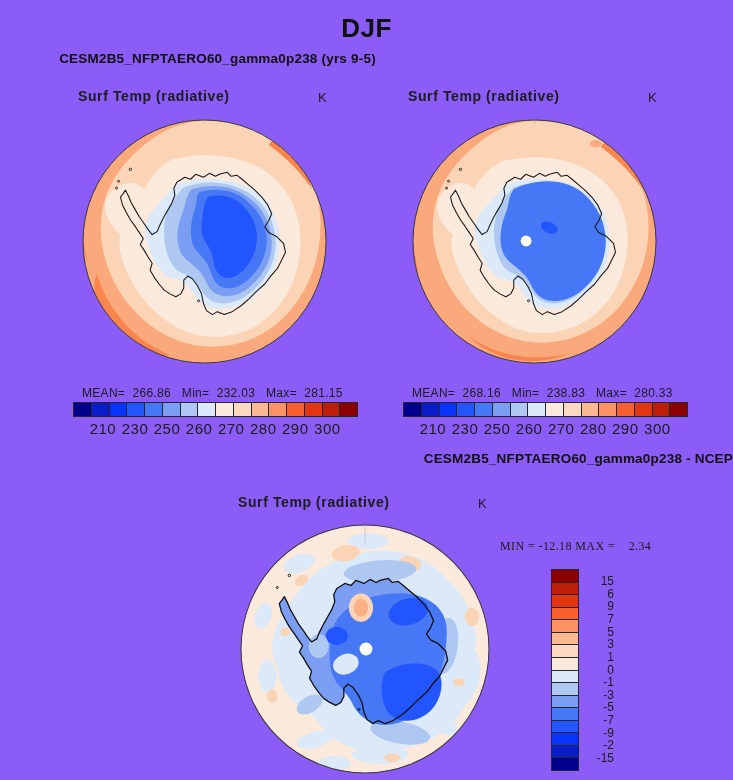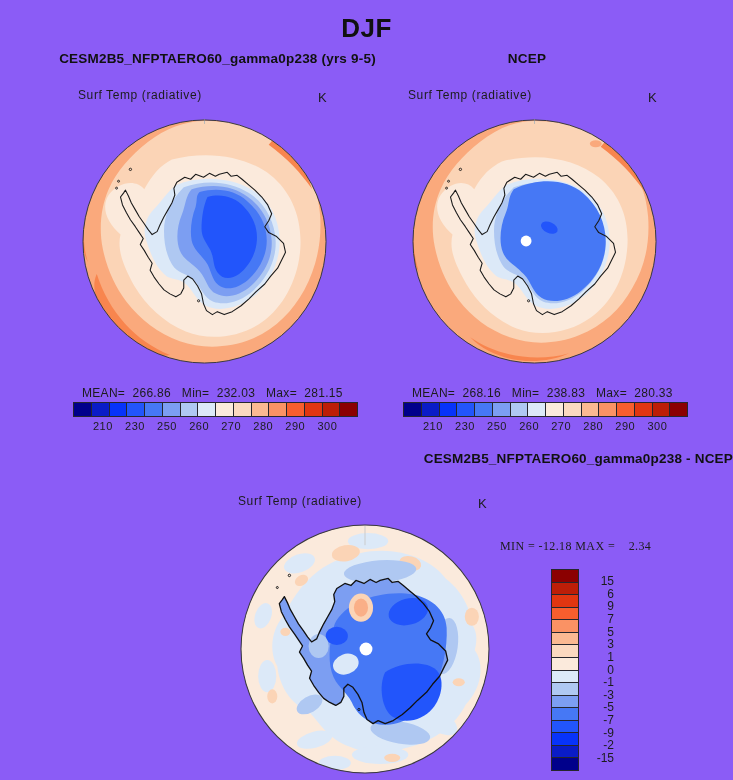--- a/index.html
+++ b/index.html
@@ -3,46 +3,45 @@
 <meta charset="utf-8">
 <style>
   html,body{margin:0;padding:0;background:#ffffff;}
   #fig{position:relative;width:733px;height:780px;background:#8b5cf6;
        font-family:"Liberation Sans",sans-serif;color:#111;overflow:hidden;}
   .abs{position:absolute;}
   .djf{left:0;top:13px;width:733px;text-align:center;font-size:26px;font-weight:bold;letter-spacing:0.5px;}
   .ptitle{top:51px;font-size:13.5px;font-weight:bold;text-align:center;letter-spacing:0.2px;}
   .ptitle.l{left:45px;width:345px;}
   .ptitle.r{left:412px;width:230px;}
-  .subtitle{font-size:12px;color:#1c1c1c;letter-spacing:0.6px;white-space:nowrap;}
+  .subtitle{font-size:14px;color:#1c1c1c;letter-spacing:0.6px;white-space:nowrap;font-weight:bold;}
   .units{font-size:13px;color:#1c1c1c;}
   .stats{font-size:12px;color:#1c1c1c;white-space:pre;letter-spacing:0.3px;}
   .hbar{display:flex;width:285px;height:15px;}
   .hbar .seg{flex:1;border:1px solid #26262e;margin-left:-1px;}
   .hbar .seg:first-child{margin-left:0;}
   .hticks{width:285px;height:14px;position:absolute;}
-  .hticks span{position:absolute;transform:translateX(-50%);font-size:11px;color:#1c1c1c;letter-spacing:0.5px;}
+  .hticks span{position:absolute;transform:translateX(-50%);font-size:15px;color:#1c1c1c;letter-spacing:0.5px;}
   .vbar{display:flex;flex-direction:column;width:28px;height:202px;}
   .vbar .seg{flex:1;border:1px solid #26262e;margin-top:-1px;}
   .vbar .seg:first-child{margin-top:0;}
   .vticks{position:absolute;width:30px;height:202px;text-align:right;}
   .vticks span{position:absolute;right:0;font-size:12px;color:#1c1c1c;white-space:pre;}
   .btitle{top:451px;left:0;width:733px;text-align:right;font-size:13.5px;font-weight:bold;letter-spacing:0.2px;}
   .minmax{font-size:12px;color:#1c1c1c;white-space:pre;letter-spacing:0.4px;}
   svg{display:block;}
 </style>
 </head>
 <body>
 
 <div id="fig">
 
   <div class="abs djf">DJF</div>
 
   <div class="abs ptitle l">CESM2B5_NFPTAERO60_gamma0p238 (yrs 9-5)</div>
-  <div class="abs ptitle r">NCEP</div>
 
   <div class="abs subtitle" style="left:78px;top:88px;">Surf Temp (radiative)</div>
   <div class="abs units" style="left:318px;top:90px;">K</div>
   <div class="abs subtitle" style="left:408px;top:88px;">Surf Temp (radiative)</div>
   <div class="abs units" style="left:648px;top:90px;">K</div>
 
   <svg class="abs" style="left:81px;top:118px;" width="247" height="247" viewBox="0 0 250 250">
     <defs>
         <clipPath id="cl1">
           <circle cx="125" cy="125" r="123"></circle>

